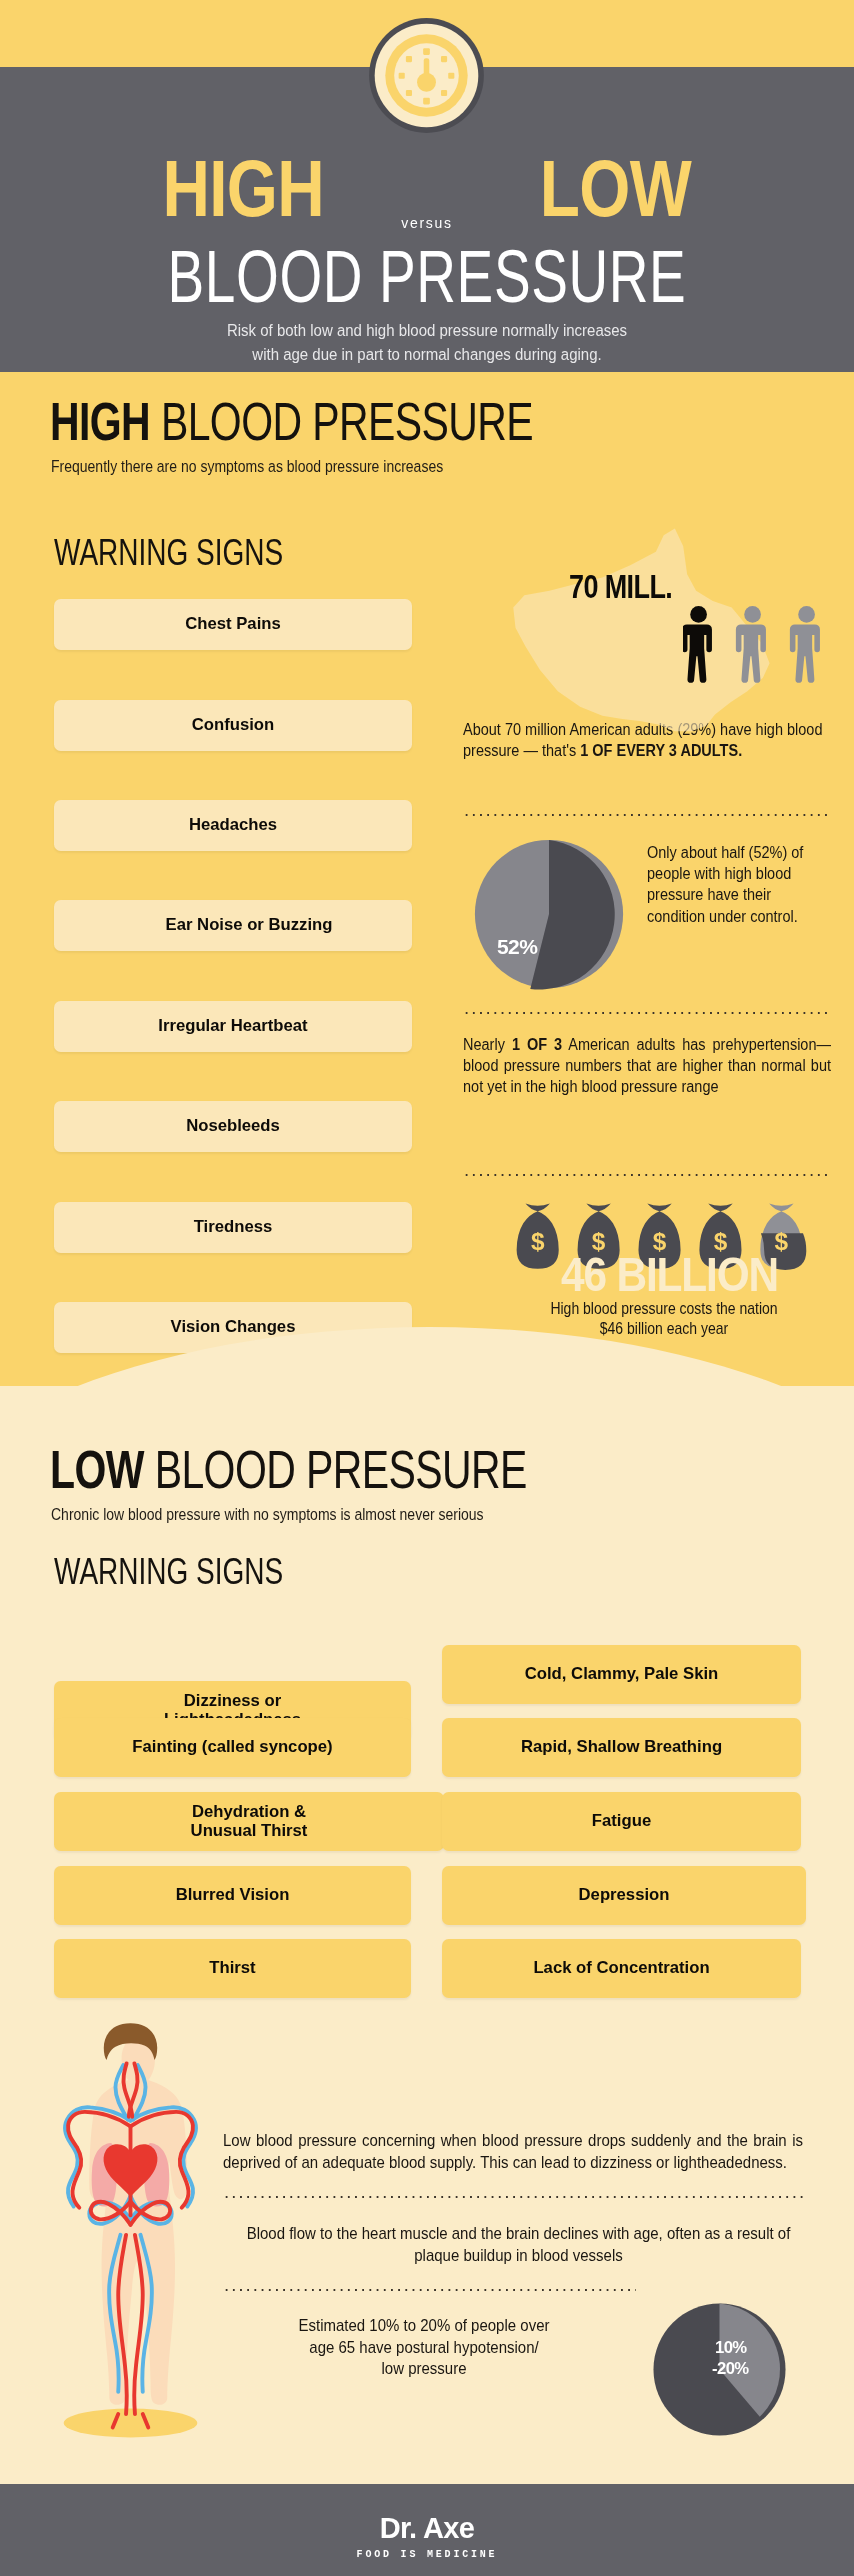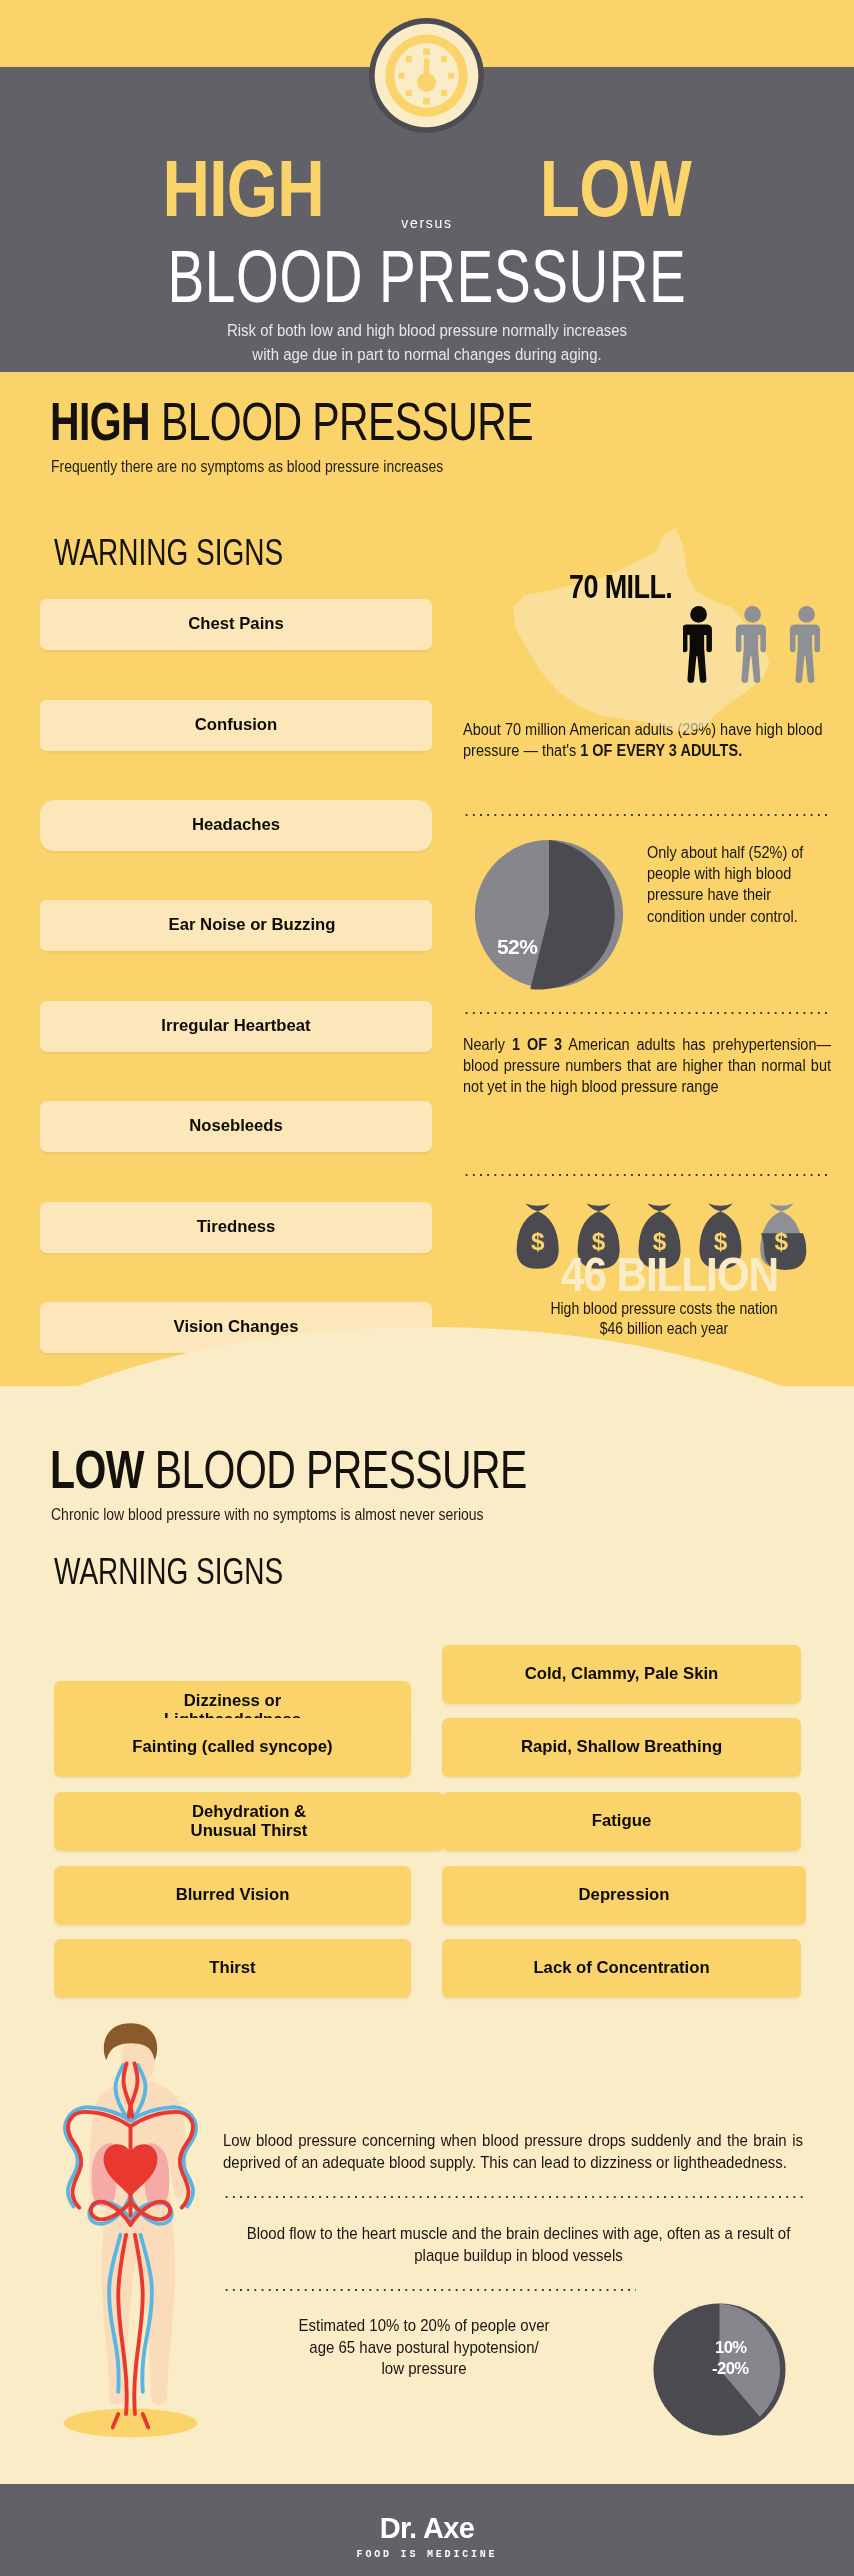--- a/index.html
+++ b/index.html
@@ -65,21 +65,21 @@
              transform: scaleY(1.18); transform-origin:left top; }
   .warn-title { position:absolute; font-size:28px; color:#15120e; font-weight:300;
                 transform: scaleY(1.32); transform-origin:left top; letter-spacing:0px; }
 
   .chip {
     position:absolute; border-radius:6.7px;
     display:flex; align-items:center; justify-content:center; text-align:center;
     font-weight:bold; color:#0d0b08; line-height:1.08;
     box-shadow: 0 1.1px 2.2px rgba(0,0,0,0.05);
   }
-  .chip-high { background:#fbe7b9; width:392px; height:51px; left:40px; font-size:16.7px; }
+  .chip-high { background:#fbe7b9; width:358px; height:51px; left:54px; font-size:16.7px; }
   .chip-low  { background:#fad46b; font-size:16.7px; }
 
   
   .usmap { position:absolute; left:491px; top:524px; width:312px; height:234px; z-index:1; opacity:.62; }
   .mill-num { position:absolute; left:569px; top:569px; font-size:27px; font-weight:bold;
               color:#0d0b08; letter-spacing:-0.6px; transform:scaleY(1.2); transform-origin:left top; z-index:3; }
   .people { position:absolute; left:683px; top:603px; width:167px; height:84px; z-index:3; }
 
   .para { position:absolute; font-size:14.5px; line-height:1.3; color:#1a1611;
           transform: scaleY(1.12); transform-origin:left top; }
@@ -177,21 +177,21 @@
       <path d="M110,38 h30 a9,9 0 0 1 9,9 v36 a5,5 0 0 1 -10,0 v-26 h-4 v24 l4,56 a6,6 0 0 1 -12,0 l-4,-42 h-2 l-4,42 a6,6 0 0 1 -12,0 l4,-56 v-24 h-4 v26 a5,5 0 0 1 -10,0 v-36 a9,9 0 0 1 9,-9 z"></path>
       <circle cx="222" cy="20" r="15"></circle>
       <path d="M207,38 h30 a9,9 0 0 1 9,9 v36 a5,5 0 0 1 -10,0 v-26 h-4 v24 l4,56 a6,6 0 0 1 -12,0 l-4,-42 h-2 l-4,42 a6,6 0 0 1 -12,0 l4,-56 v-24 h-4 v26 a5,5 0 0 1 -10,0 v-36 a9,9 0 0 1 9,-9 z"></path>
     </g>
   </svg>
 
   <div class="warn-title" style="left:54px; top:532px;">WARNING SIGNS</div>
 
   <div class="chip chip-high" style="top:599px;">Chest Pains</div>
   <div class="chip chip-high" style="top:700px;">Confusion</div>
-  <div class="chip chip-high" style="top:800px;border-radius:14px;">Headaches</div>
+  <div class="chip chip-high" style="top:800px;">Headaches</div>
   <div class="chip chip-high" style="top:900px;padding-left:32px;">Ear Noise or Buzzing</div>
   <div class="chip chip-high" style="top:1001px;">Irregular Heartbeat</div>
   <div class="chip chip-high" style="top:1101px;">Nosebleeds</div>
   <div class="chip chip-high" style="top:1202px;">Tiredness</div>
   <div class="chip chip-high" style="top:1302px;">Vision Changes</div>
 
   <div class="para" style="left:463px; top:719px; width:368px;">
     <span>About 70 million American adults (29%) have high blood pressure — that's </span><b>1 OF EVERY 3 ADULTS.</b>
   </div>
 

